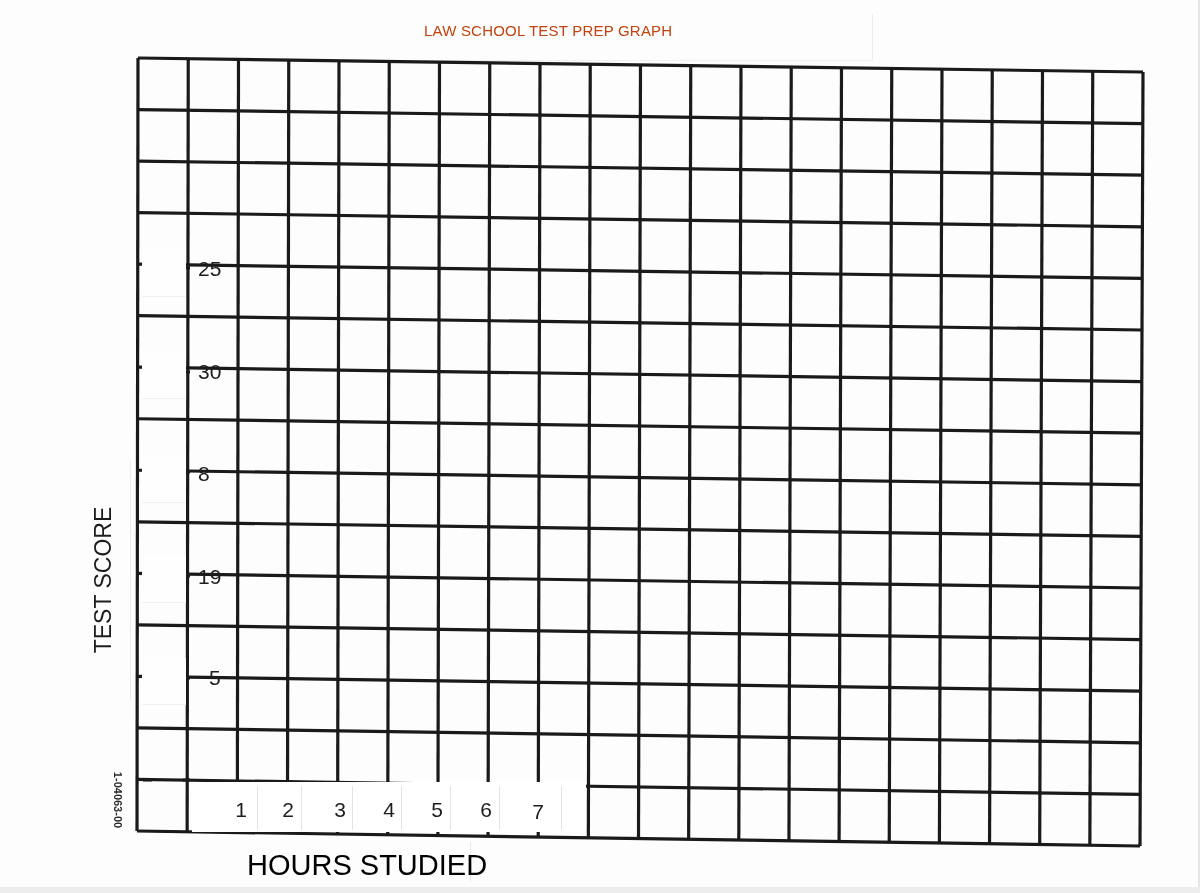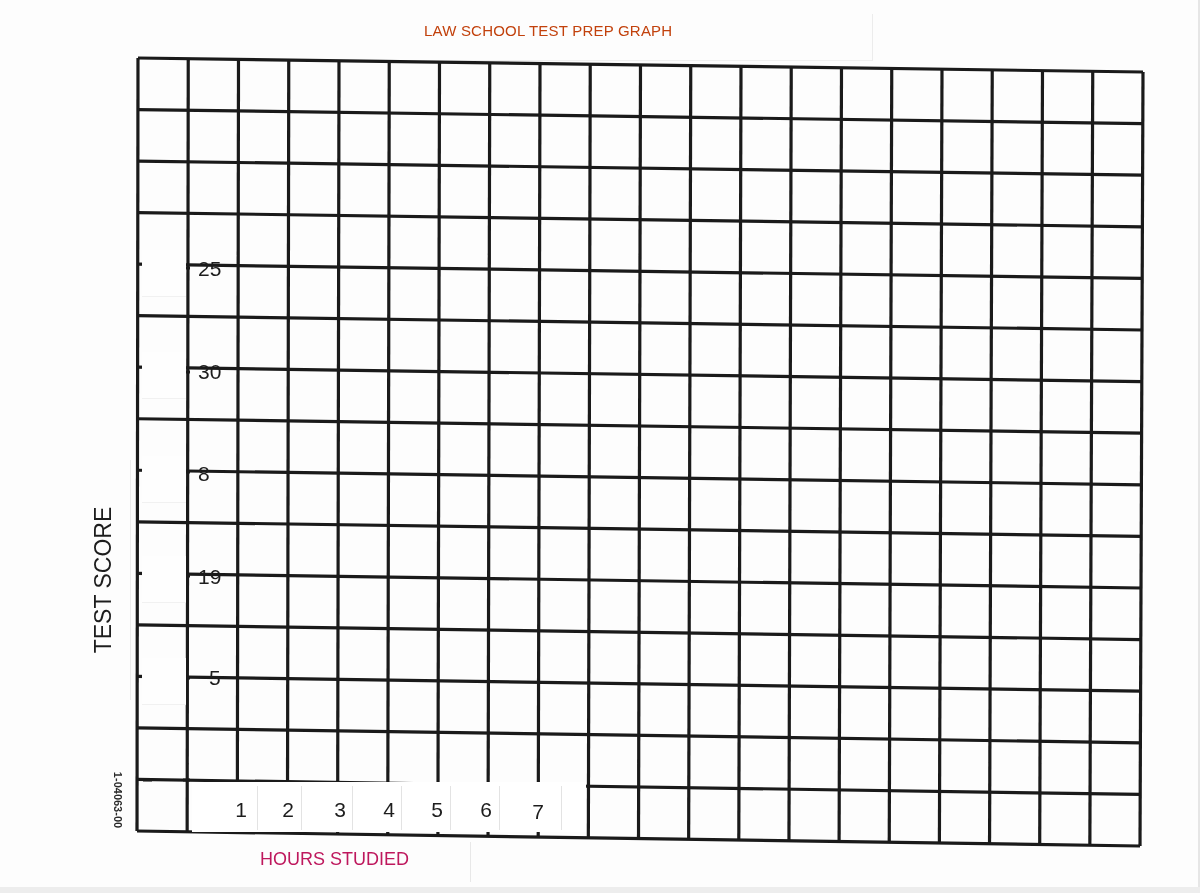--- a/index.html
+++ b/index.html
@@ -38,21 +38,21 @@
       width: 30px; text-align: center; top: 798px;
     }
     .xtick-strip {
       position: absolute; left: 192px; top: 782px; width: 394px; height: 50px;
       background: #ffffff;
     }
     .xtick-sep {
       position: absolute; top: 786px; width: 1px; height: 44px; background: #e3e3e3;
     }
     .xlabel {
-      position: absolute; left: 260px; top: 849px; font-size: 18px; color: #be185d; white-space: nowrap;
+      position: absolute; left: 247px; top: 849px; font-size: 29px; color: #000000; white-space: nowrap;
     }
     .xlabel-box {
       position: absolute; left: 250px; top: 842px; width: 220px; height: 40px;
       border-right: 1px solid #e8e8e8;
     }
     .ylabel {
       position: absolute; left: 103px; top: 580px;
       font-size: 23px; color: #1d1d1d; white-space: nowrap;
       transform: translate(-50%, -50%) rotate(-90deg);
     }

